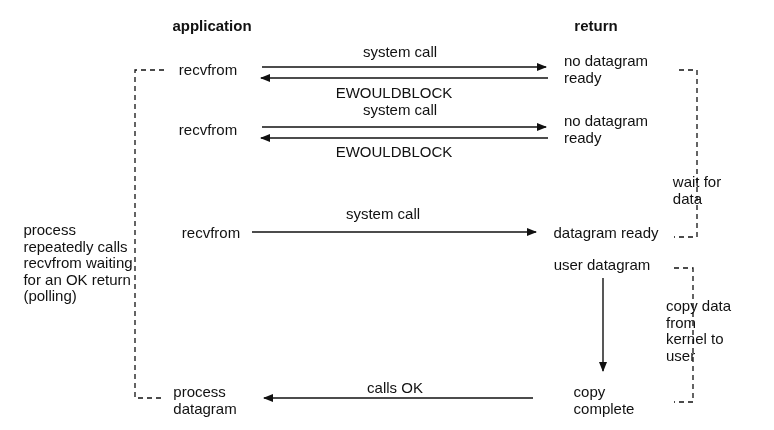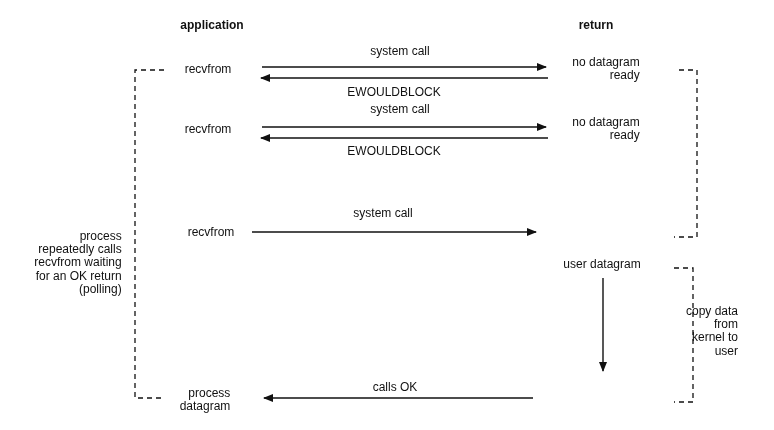--- a/index.html
+++ b/index.html
@@ -19,23 +19,23 @@
   #lines {
     position: absolute;
     left: 0;
     top: 0;
     width: 774px;
     height: 430px;
   }
   .lbl {
     position: absolute;
     transform: translate(-50%, -50%);
-    font-size: 12px;
+    font-size: 15px;
     line-height: 1.1;
-    text-align: right;
+    text-align: left;
     white-space: pre-line;
     color: #111111;
   }
   .hdr {
     font-weight: bold;
   }
 </style>
 </head>
 <body>
 
@@ -85,18 +85,23 @@
   <div class="lbl" style="left:394px; top:93px">EWOULDBLOCK</div>
   <div class="lbl" style="left:400px; top:110px">system call</div>
   <div class="lbl" style="left:394px; top:152px">EWOULDBLOCK</div>
   <div class="lbl" style="left:383px; top:214px">system call</div>
   <div class="lbl" style="left:395px; top:388px">calls OK</div>
 
   <div class="lbl" style="left:606px; top:69px">no datagram
 ready</div>
   <div class="lbl" style="left:606px; top:129px">no datagram
 ready</div>
+  <div class="lbl" style="left:606px; top:233px">datagram ready</div>
   <div class="lbl" style="left:602px; top:265px">user datagram</div>
+  <div class="lbl" style="left:604px; top:400px">copy
+complete</div>
 
+  <div class="lbl" style="left:697px; top:190px">wait for
+data</div>
   <div class="lbl" style="left:702px; top:331px">copy data from
 kernel to user</div>
 
 </div>
 
 </body></html>

